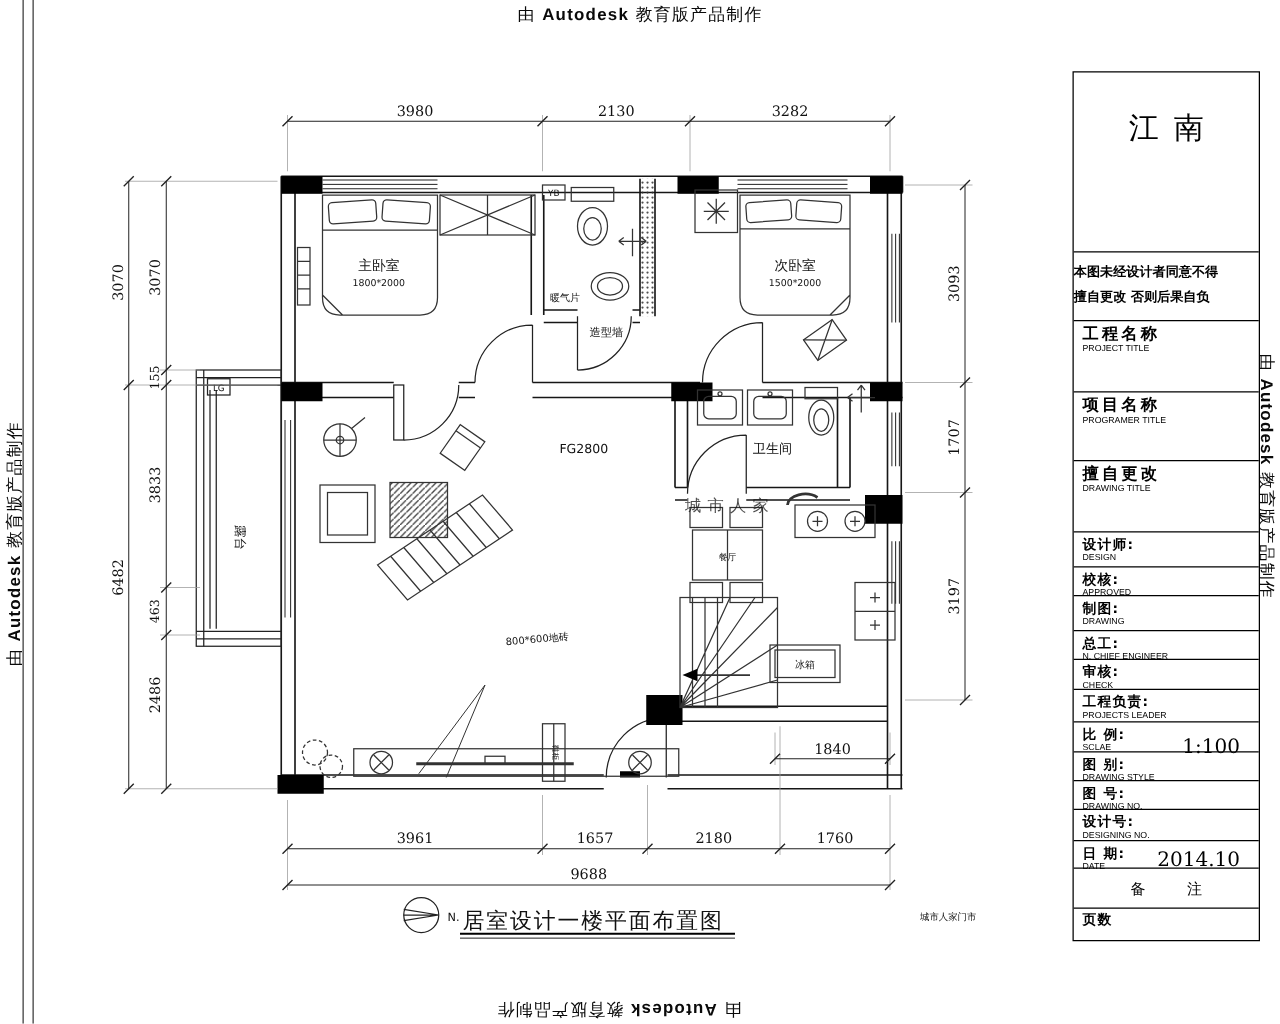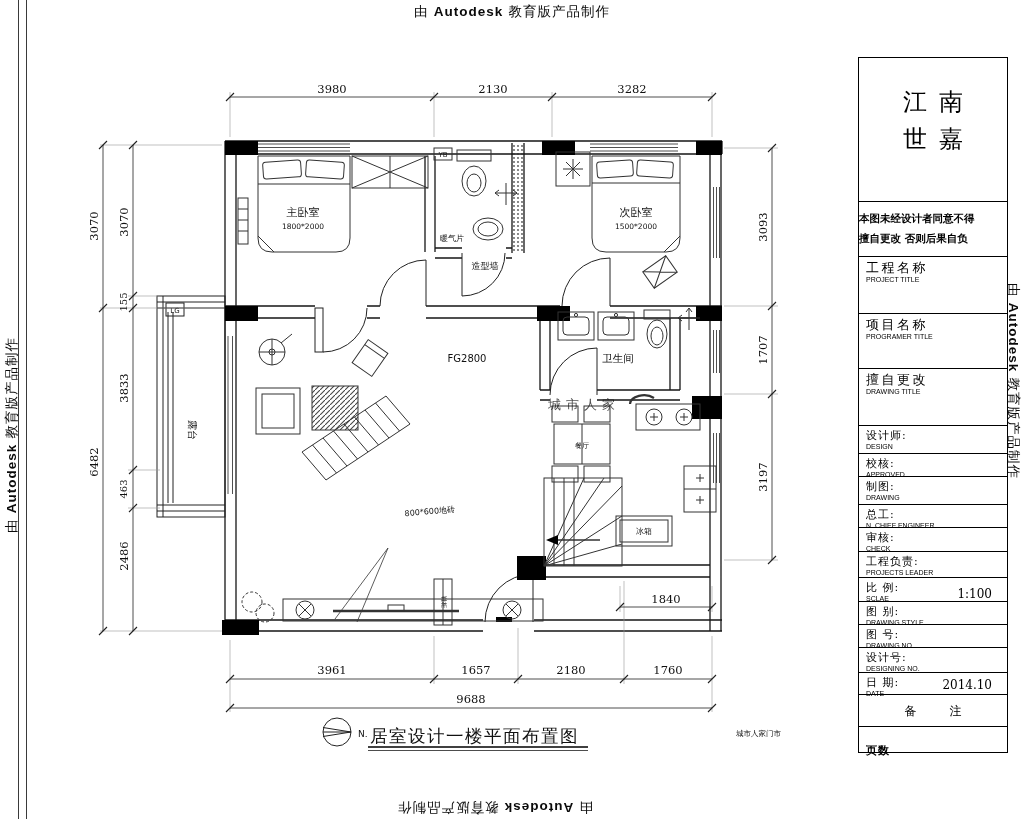--- a/index.html
+++ b/index.html
@@ -18,30 +18,30 @@
   svg text{font-family:"DejaVu Serif", serif;fill:#111;}
   svg text.cjk{font-family:"DejaVu Sans", sans-serif;}
   
   .tblock{position:absolute;left:858px;top:57px;width:150px;height:696px;
       border:1px solid #000;box-sizing:border-box;background:#fff;z-index:5;}
   .tb-brand{height:143px;box-sizing:border-box;text-align:center;padding-top:26px;
       font-size:24px;letter-spacing:12px;line-height:1.55;text-indent:12px;}
   .tb-notice{height:55px;box-sizing:border-box;border-top:1px solid #000;text-align:left;
       font-size:10.5px;line-height:1.9;padding-top:7px;font-weight:600;}
   .tb-row{position:relative;border-top:1px solid #000;box-sizing:border-box;padding:3px 4px 0 7px;}
-  .tb-row .lbl{font-size:11px;font-weight:400;letter-spacing:1px;line-height:1.25;}
+  .tb-row .lbl{font-size:11px;font-weight:700;letter-spacing:1px;line-height:1.25;}
   .tb-row.big .lbl{font-size:13px;letter-spacing:2.5px;}
   .tb-row .sub{font-size:7px;letter-spacing:0;line-height:1.2;
       font-family:"Liberation Sans", sans-serif;}
-  .tb-row .val{position:absolute;right:15px;top:9px;font-size:12px;
+  .tb-row .val{position:absolute;right:15px;top:9px;font-size:16px;
       font-family:"DejaVu Serif", serif;}
   .tb-remark{border-top:1px solid #000;height:32px;box-sizing:border-box;text-align:center;
       font-size:12px;letter-spacing:13px;padding-top:8px;text-indent:13px;font-family:Liberation Mono, monospace;}
   .tb-pages{border-top:1px solid #000;height:28px;box-sizing:border-box;
-      font-size:11px;font-weight:600;letter-spacing:1px;padding:16px 0 0 7px;}
+      font-size:11px;font-weight:600;letter-spacing:1px;padding:1px 0 0 7px;}
 </style>
 </head>
 <body>
 
 <div class="wm wm-top"><span>由 </span><b>Autodesk</b><span> 教育版产品制作</span></div>
 <div class="wm wm-bottom"><span>由 </span><b>Autodesk</b><span> 教育版产品制作</span></div>
 <div class="wm wm-left"><span>由 </span><b>Autodesk</b><span> 教育版产品制作</span></div>
 <div class="wm wm-right"><span>由 </span><b>Autodesk</b><span> 教育版产品制作</span></div>
 
 <div class="frame-left"></div>
@@ -279,21 +279,20 @@
     <text class="cjk" x="370" y="742" font-size="17.5" letter-spacing="1.5">居室设计一楼平面布置图</text>
     <path d="M368,747 H588" stroke="#000" stroke-width="1.5"></path>
     <path d="M368,750.5 H588" stroke="#000" stroke-width="0.7"></path>
     <text class="cjk" x="736" y="736" font-size="7.5" fill="#9a9a9a">城市人家门市</text>
   </g>
 </svg>
 
 <div class="tblock">
   <div class="tb-brand">
     <div>江南</div>
-    <div>世嘉</div>
   </div>
   <div class="tb-notice">
     <div>本图未经设计者同意不得</div>
     <div>擅自更改 否则后果自负</div>
   </div>
   <div class="tb-row big" style="height:57px">
     <div class="lbl">工程名称</div>
     <div class="sub">PROJECT TITLE</div>
   </div>
   <div class="tb-row big" style="height:55px">

